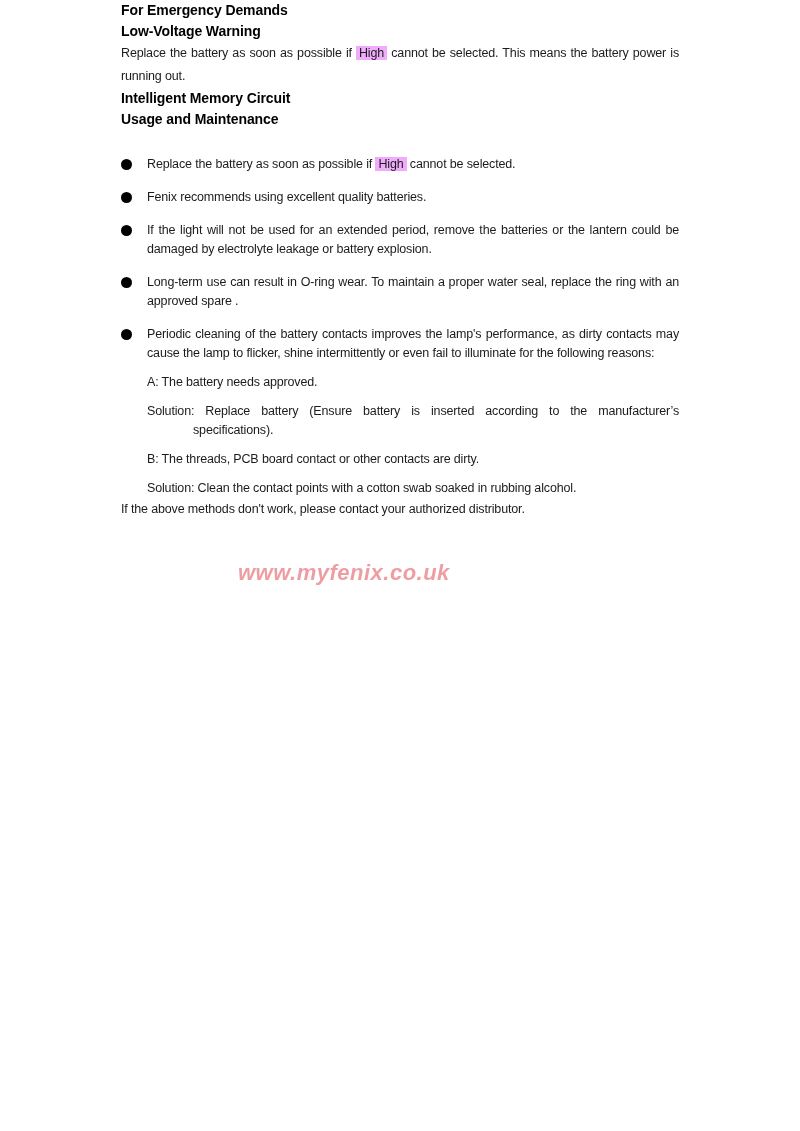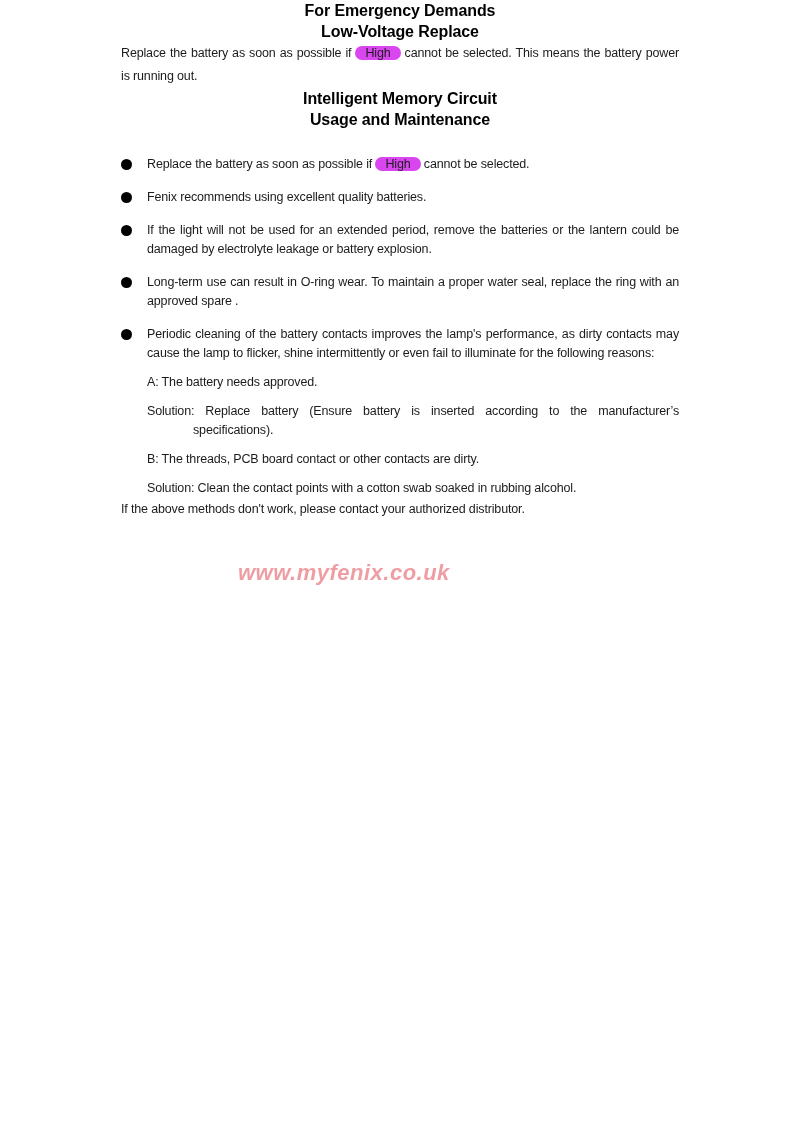--- a/index.html
+++ b/index.html
@@ -10,24 +10,23 @@
     color: #1b1b1b;
   }
   .page {
     position: relative;
     width: 800px; height: 1131px;
     padding: 0 121px;
     box-sizing: border-box;
   }
   h2.sec {
     margin: 0;
-    font-size: 16px; line-height: 21px;
+    font-size: 14px; line-height: 21px;
     font-weight: bold; color: #000000;
     letter-spacing: -0.1px;
-    text-align: center;
   }
   p.body {
     margin: 0;
     font-size: 12.5px; line-height: 23px;
     letter-spacing: -0.15px;
     text-align: justify;
   }
   p.one-line { white-space: nowrap; text-align: left; }
 
   .mt-h1 { margin-top: 107px; }
@@ -57,21 +56,21 @@
     background: #000000;
   }
   li.bullet + li.bullet { margin-top: 14px; }
 
   .sub { margin: 10px 0 0 0; text-align: left; }
   .sub.hang {
     padding-left: 46px; text-indent: -46px;
     text-align: justify;
   }
 
-  .hl { background: #d946ef; padding: 0 10px; border-radius: 7px; }
+  .hl { background: #f0abfc; padding: 0 3px; }
 
   .watermark {
     position: absolute;
     left: 238px; top: 556px;
     font-size: 22px; line-height: 34px;
     font-weight: bold; font-style: italic;
     letter-spacing: 0.5px;
     color: rgba(222, 60, 72, 0.5);
     white-space: nowrap;
     z-index: 5;
@@ -81,21 +80,21 @@
   .closing { margin-top: 46px; font-size: 12.5px; line-height: 19px; }
 </style>
 </head>
 <body>
 
 <div class="page">
 
   <h2 class="sec mt-h1">For Emergency Demands</h2>
 
 
-  <h2 class="sec mt-h2">Low-Voltage Replace</h2>
+  <h2 class="sec mt-h2">Low-Voltage Warning</h2>
 
   <p class="body mt-p2"><span>Replace the battery as soon as possible if </span><span class="hl">High</span><span> cannot be selected. This means the battery power is running out.</span></p>
 
   <h2 class="sec mt-h3">Intelligent Memory Circuit</h2>
 
 
   <h2 class="sec mt-h4">Usage and Maintenance</h2>
 
   <ul class="bullets">
 

